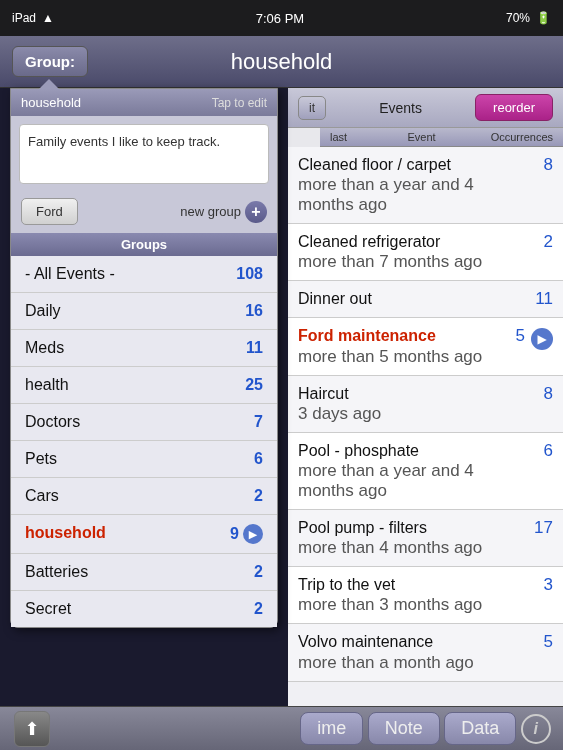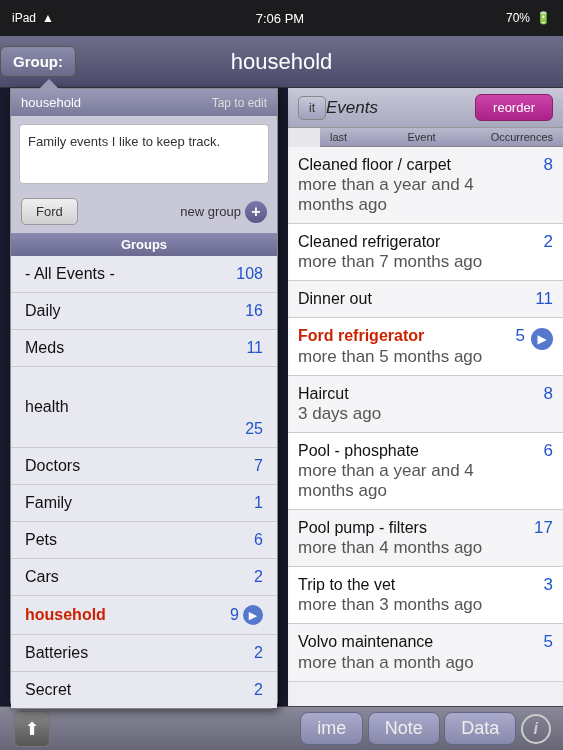--- a/index.html
+++ b/index.html
@@ -38,21 +38,21 @@
       border-bottom: 1px solid #333;
     }
     .header-title {
       color: white;
       font-size: 22px;
       font-weight: 500;
       text-align: center;
     }
     .group-button {
       position: absolute;
-      left: 0;
+      left: 12px;
       background: linear-gradient(180deg, #8a8aaa 0%, #6a6a8a 100%);
       border: 1px solid #555;
       border-radius: 6px;
       color: white;
       font-size: 15px;
       font-weight: bold;
       padding: 6px 12px;
       display: flex;
       align-items: flex-end;
     }
@@ -144,29 +144,28 @@
       font-size: 13px;
       font-weight: bold;
       padding: 4px;
     }
     .groups-list {
       background: #e8e8f0;
     }
     .group-item {
       display: flex;
       justify-content: space-between;
-      align-items: center;
       padding: 9px 14px;
       border-bottom: 1px solid #ccc;
       font-size: 16px;
     }
     .group-item:last-child { border-bottom: none; }
     .group-item-name { color: #111; font-weight: 400; }
     .group-item-name.red { color: #cc2200; font-weight: bold; }
-    .group-item-count { color: #2255cc; font-weight: 400; font-size: 16px; }
+    .group-item-count { color: #2255cc; font-weight: 700; font-size: 16px; }
     .group-item-arrow {
       width: 20px;
       height: 20px;
       background: #5577cc;
       border-radius: 50%;
       display: flex;
       align-items: center;
       justify-content: center;
       color: white;
       font-size: 11px;
@@ -184,26 +183,25 @@
     }
     .events-header {
       background: linear-gradient(180deg, #c8c8d8 0%, #a8a8c0 100%);
       display: flex;
       align-items: center;
       justify-content: space-between;
       padding: 6px 10px;
       border-bottom: 1px solid #999;
     }
     .events-title {
-      font-size: 17px;
+      font-size: 14px;
       font-weight: 500;
       color: #222;
       flex: 1;
-      text-align: left;
-      font-style: italic;
+      text-align: center;
     }
     .edit-small-btn {
       background: linear-gradient(180deg, #c8c8d8 0%, #a0a0bc 100%);
       border: 1px solid #888;
       border-radius: 5px;
       padding: 4px 10px;
       font-size: 12px;
       color: #333;
     }
     .reorder-btn {
@@ -400,34 +398,28 @@
           </div>
         </div>
         <div class="group-item">
           <span class="group-item-name">Meds</span>
           <div style="display: flex; align-items: center;">
             <span class="group-item-count">11</span>
           </div>
         </div>
         <div class="group-item">
           <span class="group-item-name">health</span>
-          <div style="display: flex; align-items: center; margin-top: 44px;">
+          <div style="display: flex; align-items: center;">
             <span class="group-item-count">25</span>
           </div>
         </div>
         <div class="group-item">
           <span class="group-item-name">Doctors</span>
           <div style="display: flex; align-items: center;">
             <span class="group-item-count">7</span>
-          </div>
-        </div>
-        <div class="group-item">
-          <span class="group-item-name">Family</span>
-          <div style="display: flex; align-items: center;">
-            <span class="group-item-count">1</span>
           </div>
         </div>
         <div class="group-item">
           <span class="group-item-name">Pets</span>
           <div style="display: flex; align-items: center;">
             <span class="group-item-count">6</span>
           </div>
         </div>
         <div class="group-item">
           <span class="group-item-name">Cars</span>
@@ -491,21 +483,21 @@
           <div class="event-item-row">
             <div class="event-info">
               <div class="event-name">Dinner out</div>
             </div>
             <div class="event-count">11</div>
           </div>
         </div>
         <div class="event-item">
           <div class="event-item-row">
             <div class="event-info">
-              <div class="event-name red">Ford refrigerator</div>
+              <div class="event-name red">Ford maintenance</div>
               <div class="event-time">more than 5 months ago</div>
             </div>
             <div class="event-count">5</div>
             <div class="event-arrow">▶</div>
           </div>
         </div>
         <div class="event-item">
           <div class="event-item-row">
             <div class="event-info">
               <div class="event-name">Haircut</div>

